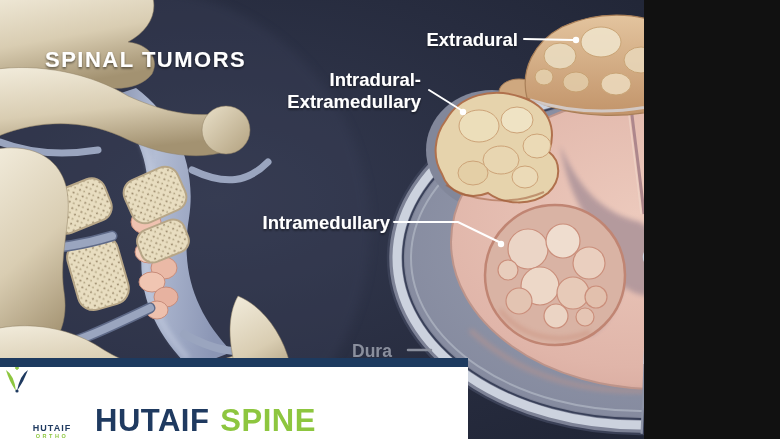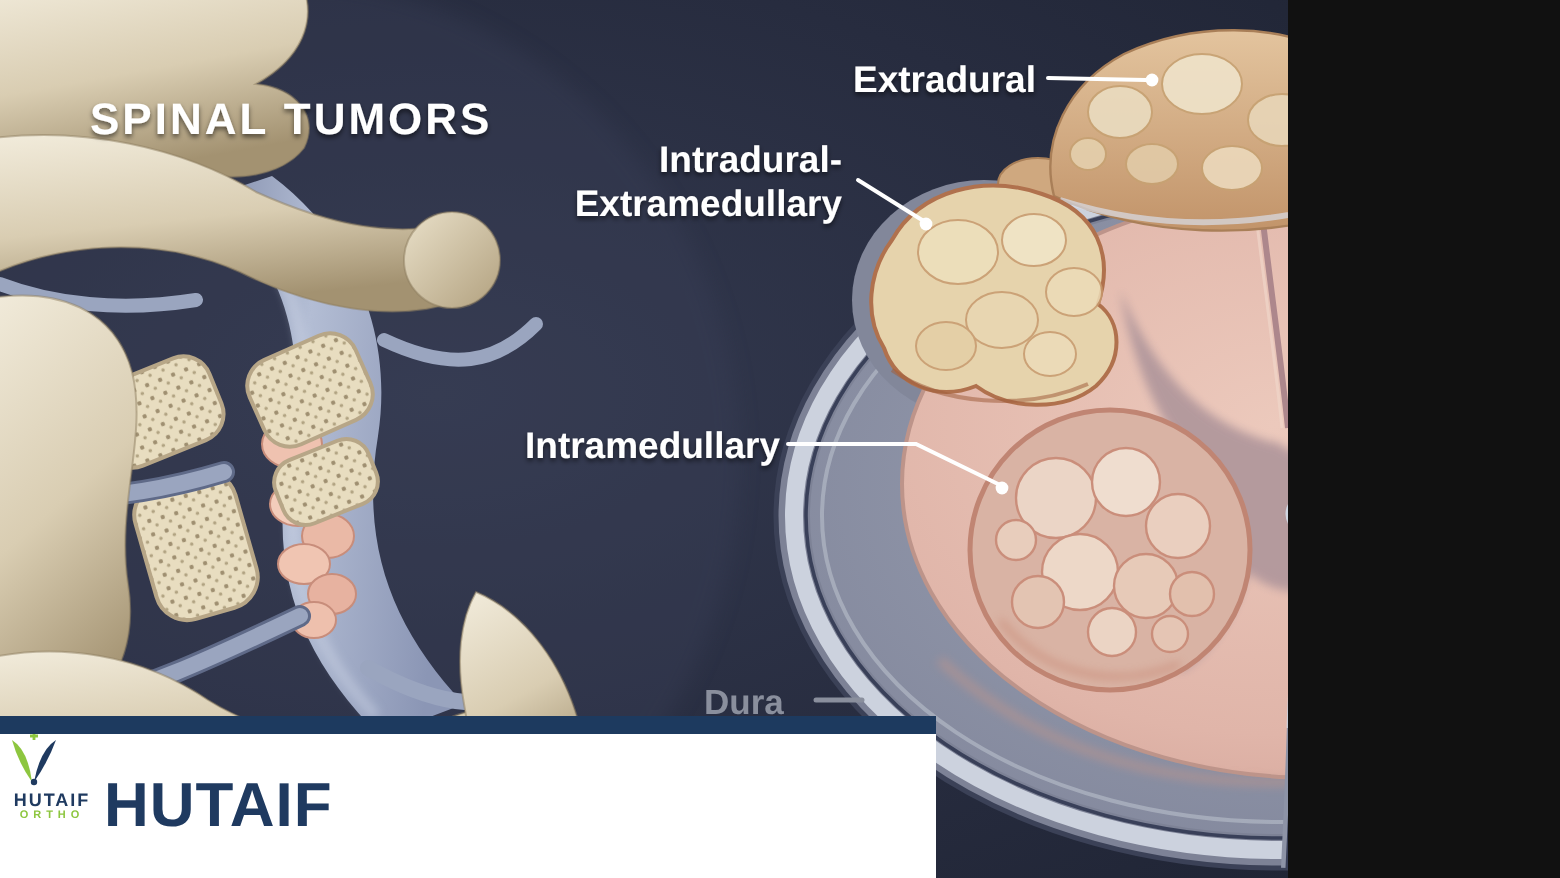--- a/index.html
+++ b/index.html
@@ -5,21 +5,21 @@
   html,body{margin:0;padding:0;background:#111;}
   .stage{
     position:relative;width:644px;height:439px;overflow:hidden;
     font-family:"Liberation Sans",sans-serif;background:#262b3d;
   }
   .stage svg{position:absolute;left:0;top:0;}
   .svg-label{font-family:"Liberation Sans",sans-serif;font-weight:bold;}
   .banner{
     position:absolute;left:0;top:358px;width:468px;height:81px;
     background:#ffffff;border-top:9px solid #1d3a5f;box-sizing:border-box;
-    display:flex;align-items:center;
+    display:flex;align-items:flex-end;padding-left:26px;gap:17px;
   }
   .logo{display:flex;flex-direction:column;align-items:center;width:52px;line-height:1;}
   .logo-name{font-size:9px;font-weight:bold;color:#1f3a60;letter-spacing:1px;margin-top:2px;}
   .logo-sub{font-size:5.5px;font-weight:bold;color:#8dc63f;letter-spacing:2.5px;margin-top:1px;}
   .brand{display:flex;gap:11px;align-items:baseline;font-size:31px;font-weight:bold;letter-spacing:.5px;}
   .brand-first{color:#1f3a60;}
   .brand-second{color:#8dc63f;}
 </style>
 </head>
 <body>
@@ -230,15 +230,16 @@
         <path d="M6,3 Q14,8 16,24 Q9,14 6,3 Z" fill="#8dc63f"></path>
         <path d="M28,3 Q20,8 17,24 Q24,14 28,3 Z" fill="#1f3a60"></path>
         <path d="M15,1 h4 M17,-1 v4" stroke="#8dc63f" stroke-width="1.4"></path>
         <circle cx="17" cy="24" r="1.6" fill="#1f3a60"></circle>
       </svg>
       <span class="logo-name">HUTAIF</span>
       <span class="logo-sub">ORTHO</span>
     </div>
     <div class="brand">
       <span class="brand-first">HUTAIF</span>
+      <span class="brand-second">SPINE</span>
     </div>
   </div>
 </div>
 
 </body></html>

